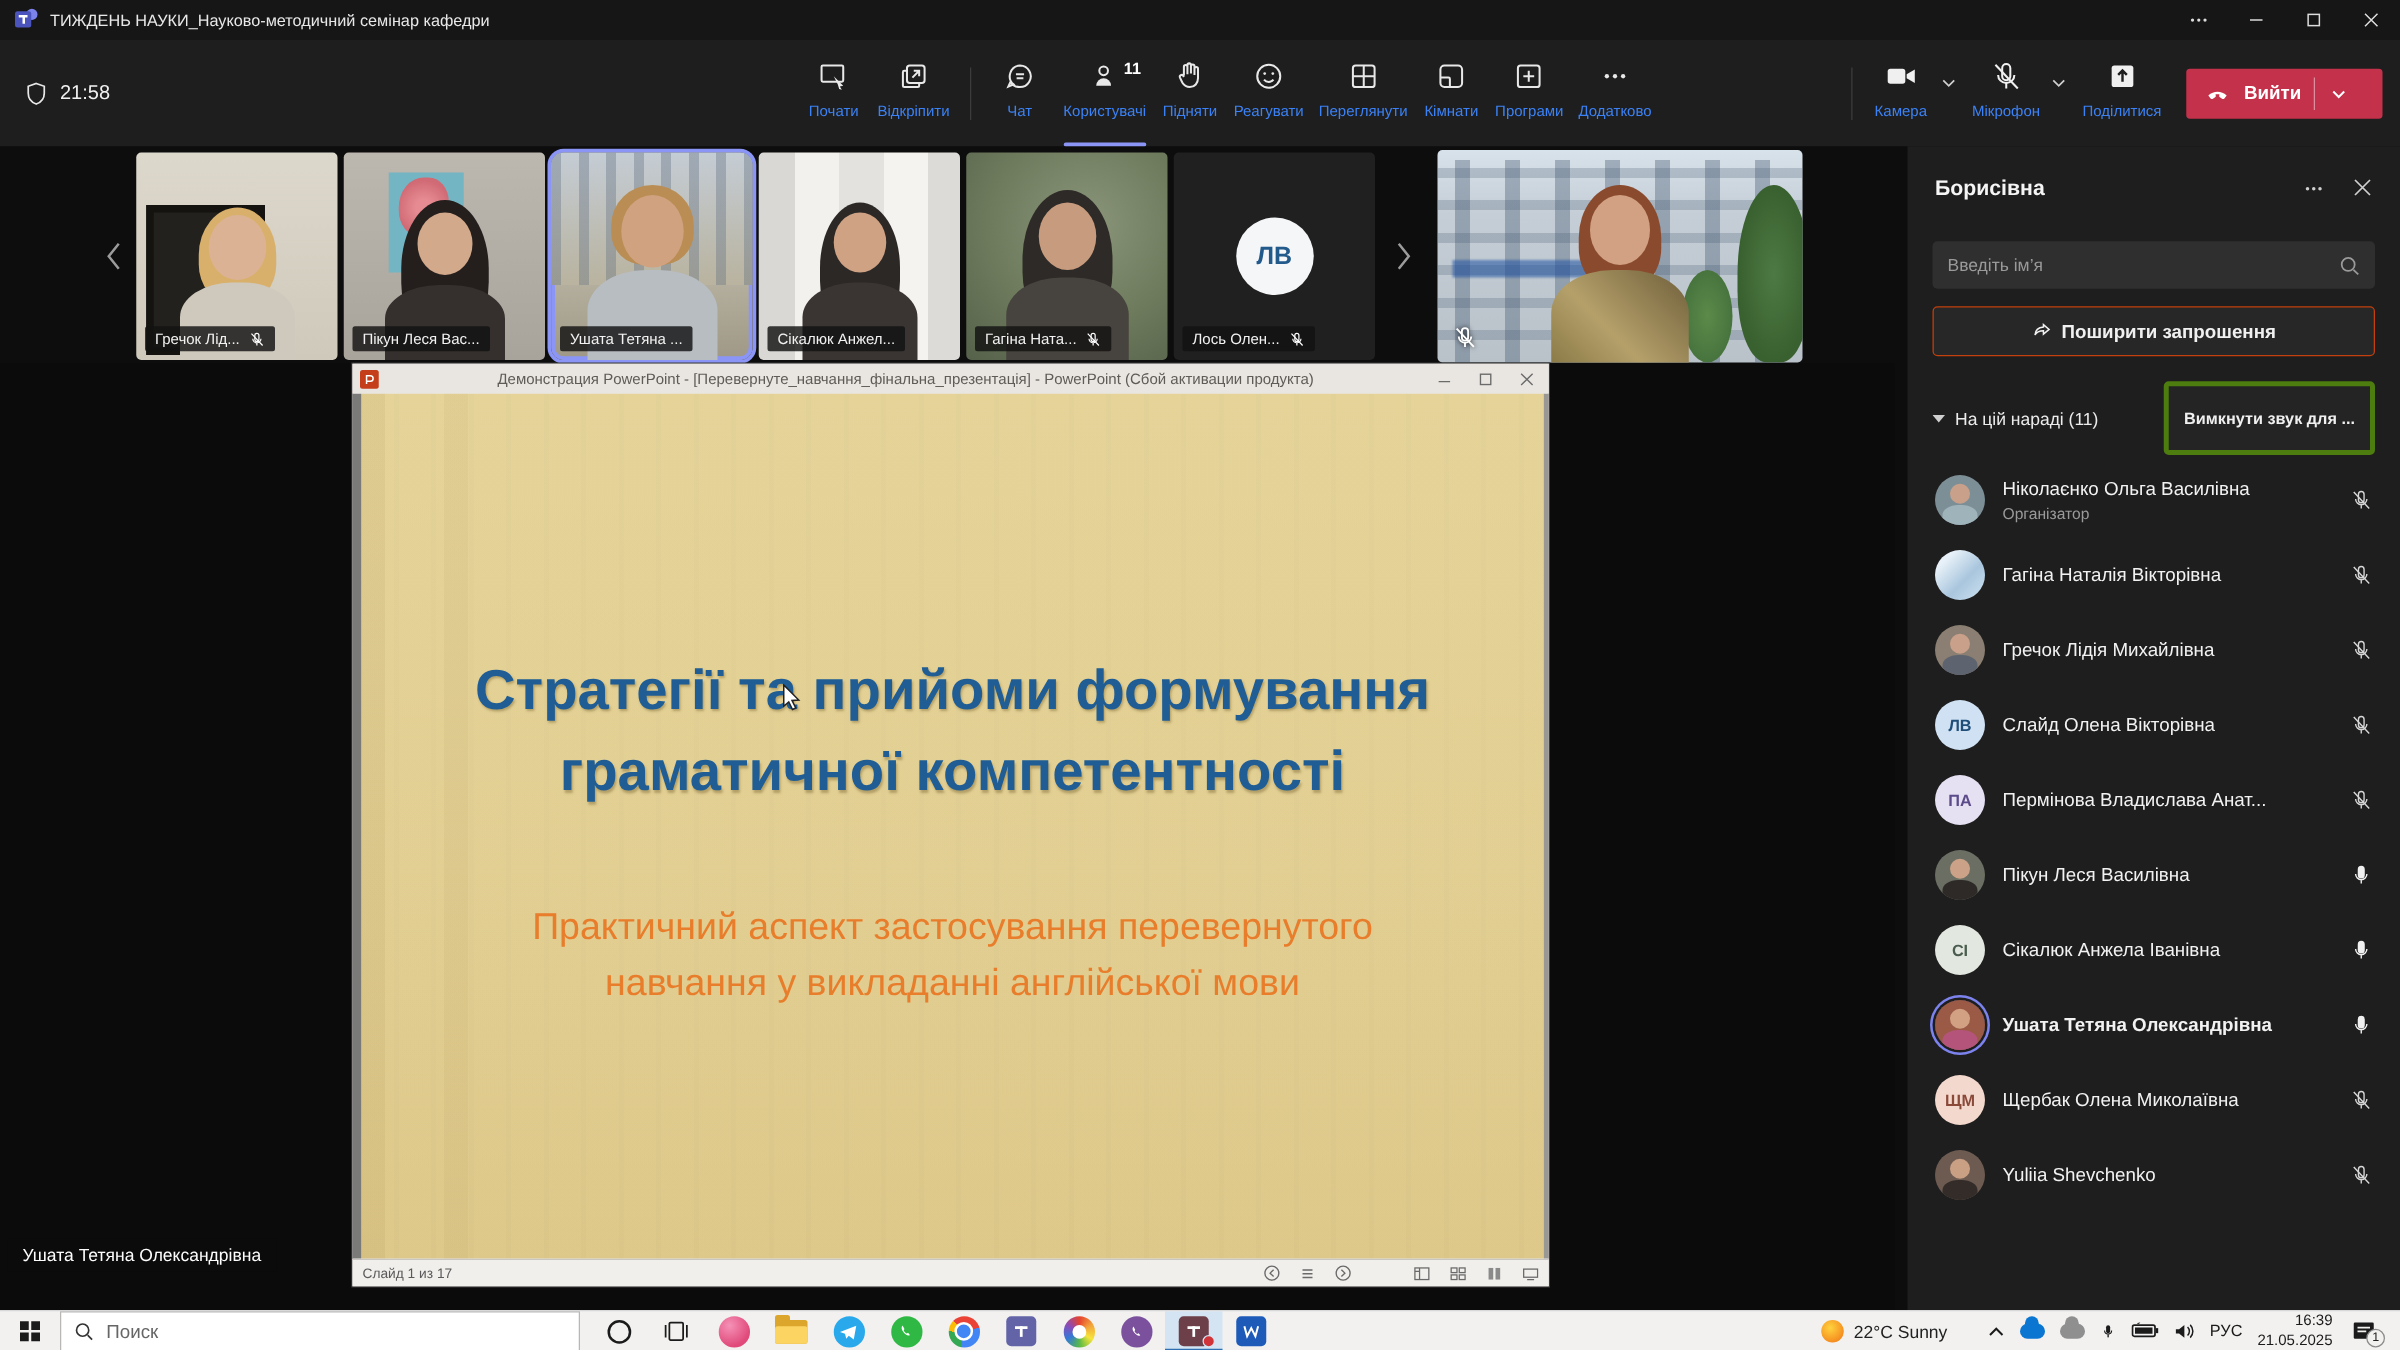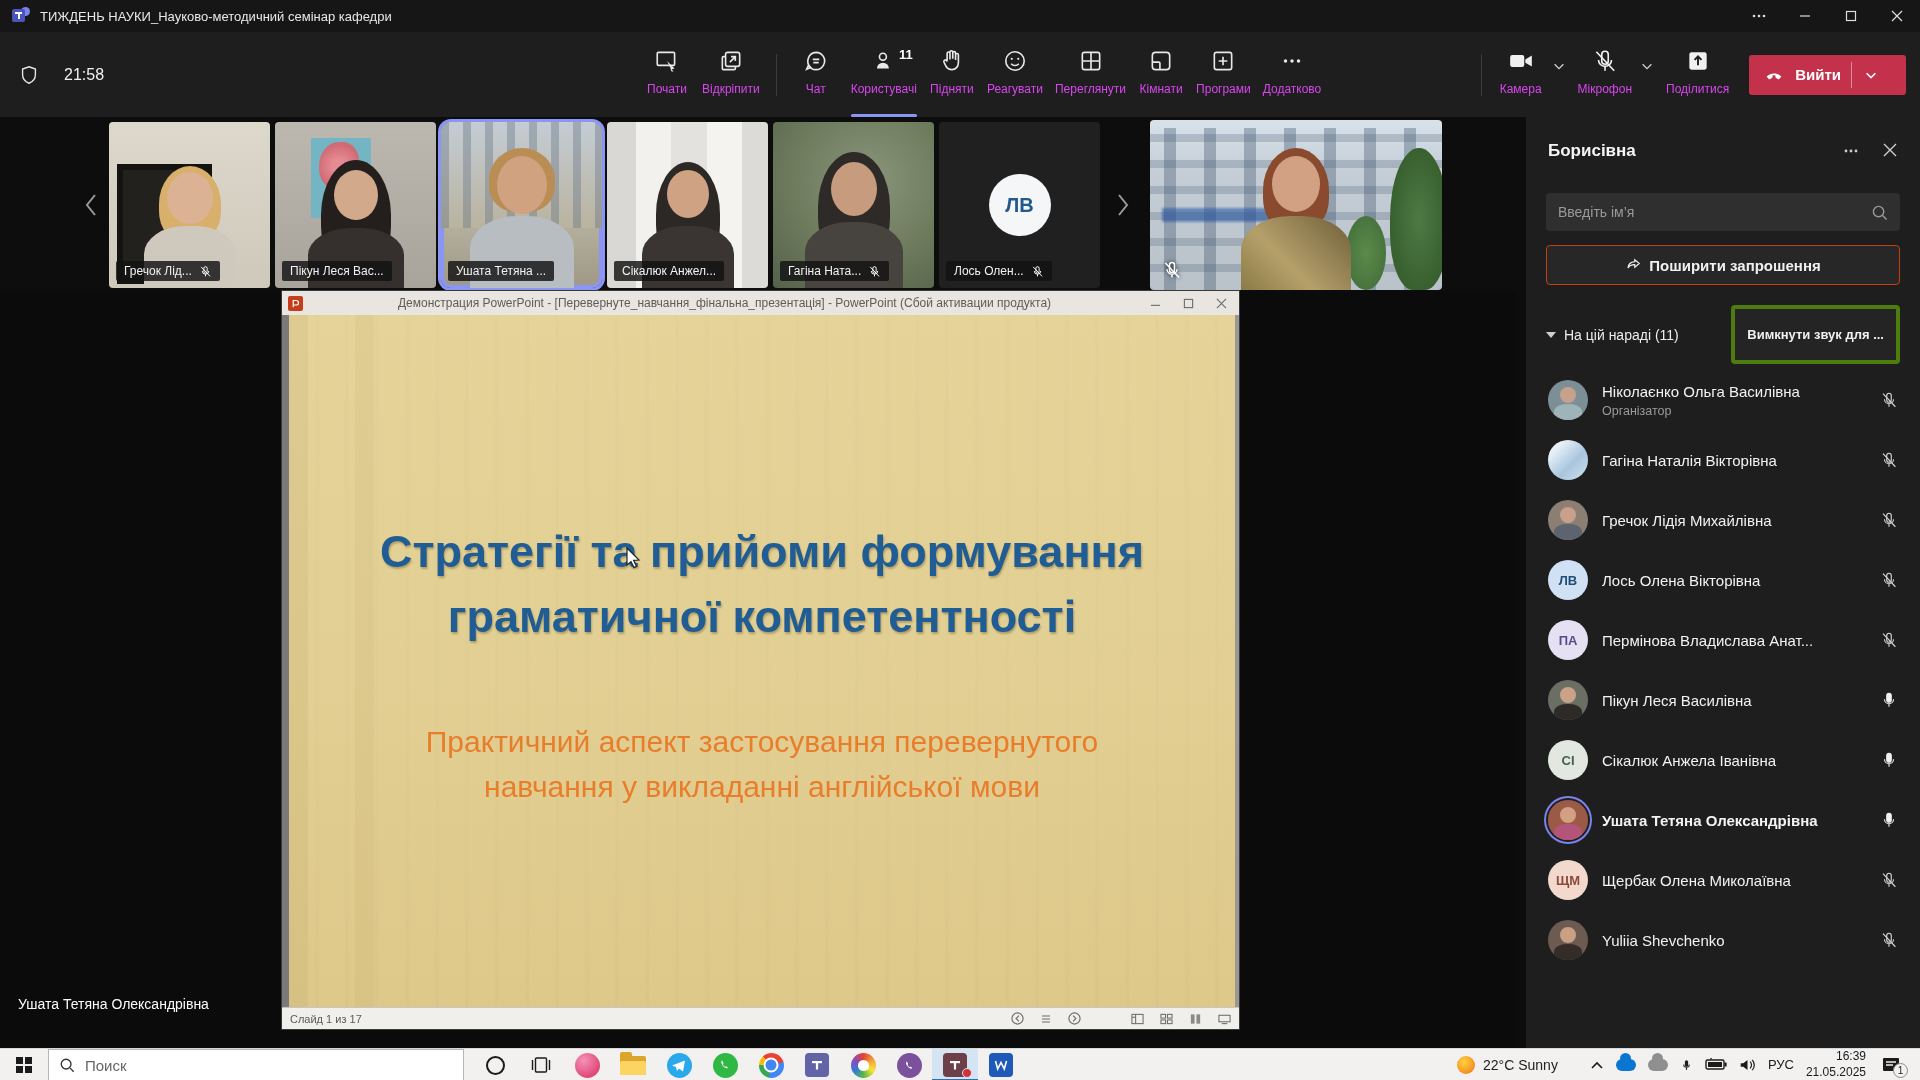--- a/index.html
+++ b/index.html
@@ -14,27 +14,27 @@
   .tb-appicon .sq { position:absolute; left:0; top:2px; width:13px; height:13px; background:#4b53bc; border-radius:2px; }
   .tb-appicon .ci { position:absolute; right:0; top:0; width:9px; height:9px; background:#7b83eb; border-radius:50%; }
   .tb-appicon .bar { position:absolute; left:3px; top:5px; width:7px; height:2px; background:#fff; }
   .tb-appicon .stem { position:absolute; left:5.5px; top:5px; width:2px; height:7px; background:#fff; }
   .tb-title { font-size:13px; color:#e8e8e8; }
   .tb-controls { margin-left:auto; display:flex; height:32px; }
   .tb-ctl { width:46px; height:32px; display:flex; align-items:center; justify-content:center; color:#d8d8d8; }
 
   
   .toolbar { position:absolute; left:0; top:32px; width:1920px; height:85px; background:#1e1e1e; }
-  .timer-wrap { position:absolute; left:18px; top:0; height:85px; display:flex; align-items:center; gap:24px; color:#eee; }
+  .timer-wrap { position:absolute; left:18px; top:0; height:85px; display:flex; align-items:center; gap:8px; color:#eee; }
   .timer { font-size:16px; color:#f0f0f0; }
   .tb-center { position:absolute; left:638px; top:0; height:85px; display:flex; align-items:center; }
   .tb-right { position:absolute; right:14px; top:0; height:85px; display:flex; align-items:center; }
   .tb-item { background:none; border:none; display:flex; flex-direction:column; align-items:center; gap:7px;
              min-width:58px; padding:0 6px; color:#e8e8e8; position:relative; height:64px; justify-content:flex-start; padding-top:4px; cursor:default;}
-  .tb-item .lbl { font-size:12px; color:#d946ef; white-space:nowrap; font-family:inherit; }
+  .tb-item .lbl { font-size:12px; color:#3b82f6; white-space:nowrap; font-family:inherit; }
   .tb-item .icw { height:28px; display:flex; align-items:center; position:relative; }
   .badge11 { position:absolute; right:-16px; top:0px; font-size:13px; font-weight:bold; color:#fff; }
   .active-underline { position:absolute; left:6px; right:6px; bottom:-10px; height:3px; background:#8b95f6; border-radius:2px; }
   .tb-divider { width:1px; height:42px; background:#3c3c3c; margin:0 10px; }
   .chev { color:#cfcfcf; margin:0 6px 18px 2px; }
   .leave-btn { display:flex; align-items:center; background:#c4314b; border:none; border-radius:3px; height:40px;
                padding:0 18px 0 14px; margin-left:14px; color:#fff; }
   .leave-btn .txt { font-size:15px; font-weight:bold; margin-left:10px; }
   .leave-div { width:1px; height:26px; background:rgba(255,255,255,.45); margin:0 10px; }
   .leave-chev { padding:0 10px 0 2px; display:flex; align-items:center; }
@@ -658,21 +658,21 @@
         <svg width="18" height="18" viewBox="0 0 24 24" fill="none" stroke="#d6d6d6" stroke-width="1.5">
           <path d="M9 6a3 3 0 0 1 6 0v6a3 3 0 0 1-6 0z"></path>
           <path d="M6 11a6 6 0 0 0 12 0M12 17v4M4 3.5L20.5 21"></path>
         </svg>
       </span>
   </div>
 
   <div class="p-row">
     <span class="p-av p-init" style="background:#cfe1f3;color:#1f4e79">ЛВ</span>
     <span class="p-texts">
-        <span class="p-name">Лось Олена Вікторівна</span>
+        <span class="p-name">Слайд Олена Вікторівна</span>
       </span>
     <span class="p-mic">
         <svg width="18" height="18" viewBox="0 0 24 24" fill="none" stroke="#d6d6d6" stroke-width="1.5">
           <path d="M9 6a3 3 0 0 1 6 0v6a3 3 0 0 1-6 0z"></path>
           <path d="M6 11a6 6 0 0 0 12 0M12 17v4M4 3.5L20.5 21"></path>
         </svg>
       </span>
   </div>
 
   <div class="p-row">

